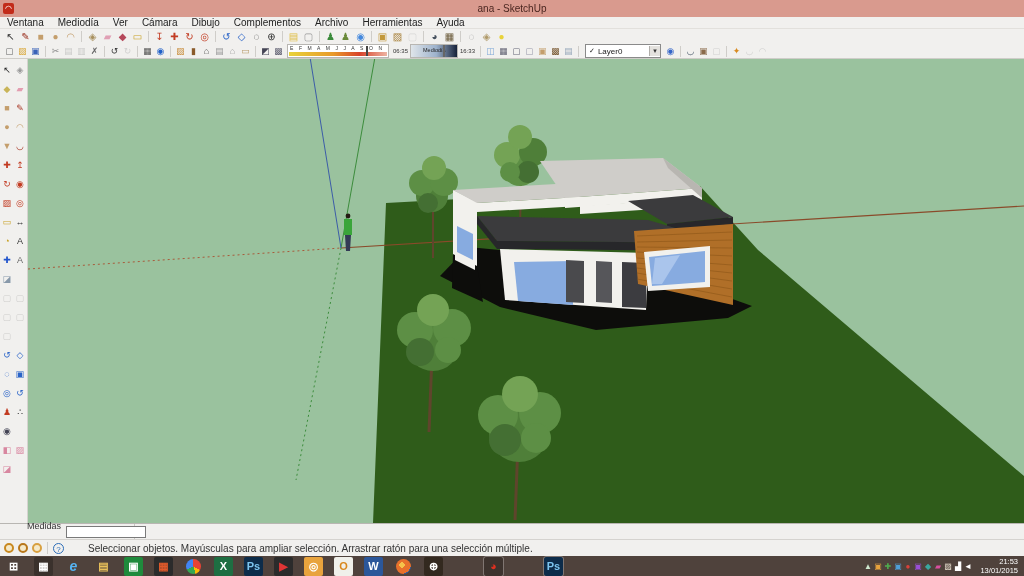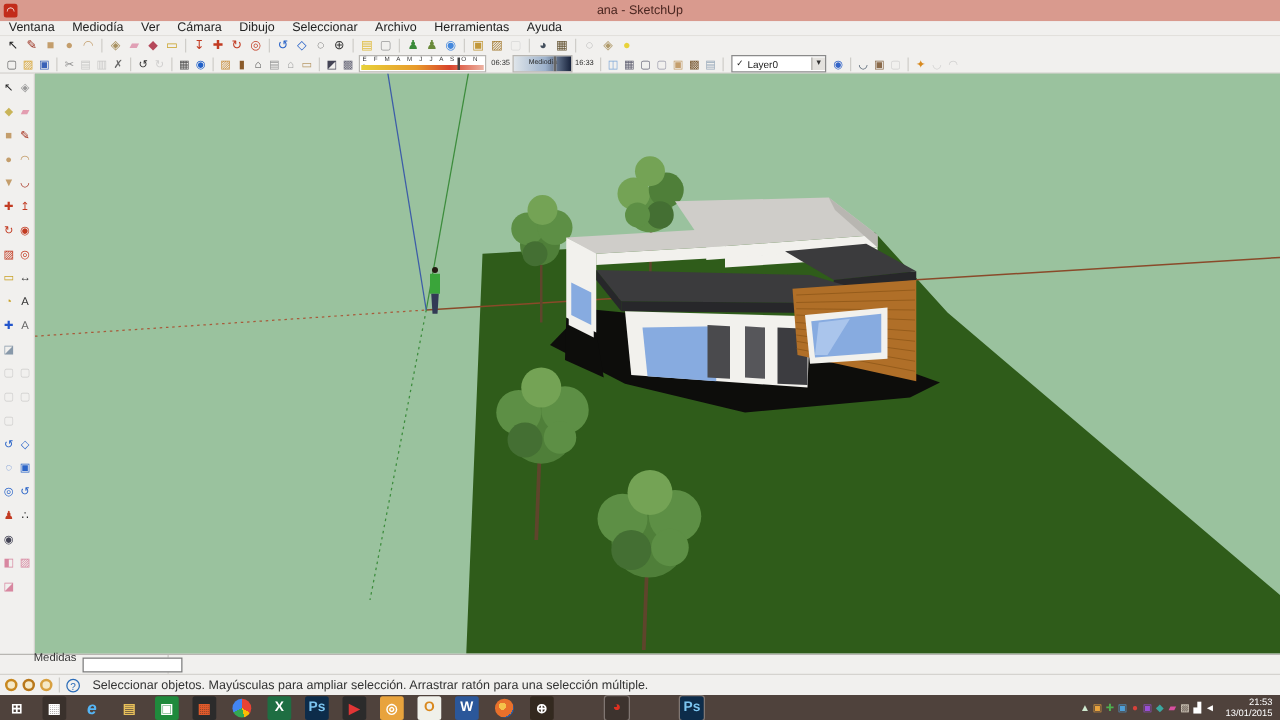--- a/index.html
+++ b/index.html
@@ -96,21 +96,21 @@
   .hintbar{position:absolute;left:0;right:0;bottom:20px;height:17px;
     background:var(--chrome_bg,#f1f0ee);border-top:1px solid #d5d3cf;
     display:flex;align-items:center;box-sizing:border-box;}
   .hico{width:10px;height:10px;border-radius:50%;margin-left:4px;flex:0 0 auto;
     border:2px solid #c8881f;background:#f5e9c8;box-sizing:border-box;}
   .hico.h2{border-color:#b8771a;}
   .hico.h3{border-color:#d8a040;}
   .hsep{width:1px;height:12px;background:#cfcdc9;margin:0 5px;}
   .qico{width:11px;height:11px;border-radius:50%;border:1px solid #2b6cb8;color:#2b6cb8;
     font-size:8px;line-height:11px;text-align:center;box-sizing:border-box;flex:0 0 auto;}
-  .hint-text{font-size:10px;color:#333;margin-left:10px;}
+  .hint-text{font-size:10px;color:#333;margin-left:24px;}
   
   .taskbar{position:absolute;left:0;right:0;bottom:0;height:20px;
     background:var(--taskbar,#4f423c);display:flex;align-items:center;padding-left:4px;}
   .tico{width:19px;height:19px;margin-right:11px;flex:0 0 auto;display:flex;
     align-items:center;justify-content:center;font-size:11px;font-weight:bold;
     border-radius:2px;box-sizing:border-box;}
   .tico.open{background:rgba(255,255,255,.20);outline:1px solid rgba(255,255,255,.28);}
   .tico.ie{font-style:italic;font-size:14px;}
   .tico.chrome{background:conic-gradient(#e84335 0 120deg,#fbbc05 120deg 165deg,#34a853 165deg 245deg,#4285f4 245deg 360deg);border-radius:50%;width:15px;height:15px;margin:0 13px 0 2px;}
   .tico.firefox{background:radial-gradient(circle at 40% 40%,#f5c24a 0 22%,#e8702b 22% 68%,#2b5ea8 68%);border-radius:50%;width:15px;height:15px;margin:0 13px 0 2px;}
@@ -125,21 +125,21 @@
   <span class="su-logo">◠</span>
   <span class="wtitle">ana - SketchUp</span>
 </div>
 
 <div class="menubar">
     <span class="mitem">Ventana</span>
     <span class="mitem">Mediodía</span>
     <span class="mitem">Ver</span>
     <span class="mitem">Cámara</span>
     <span class="mitem">Dibujo</span>
-    <span class="mitem">Seleccionar</span>
+    <span class="mitem">Complementos</span>
     <span class="mitem">Archivo</span>
     <span class="mitem">Herramientas</span>
     <span class="mitem">Ayuda</span>
   </div>
 
 <div class="trow row1">
     <span class="tbtn" style="color: rgb(34, 34, 34);">↖</span>
     <span class="tbtn" style="color: rgb(154, 47, 30);">✎</span>
     <span class="tbtn" style="color: rgb(196, 158, 108);">■</span>
     <span class="tbtn" style="color: rgb(196, 158, 108);">●</span>

